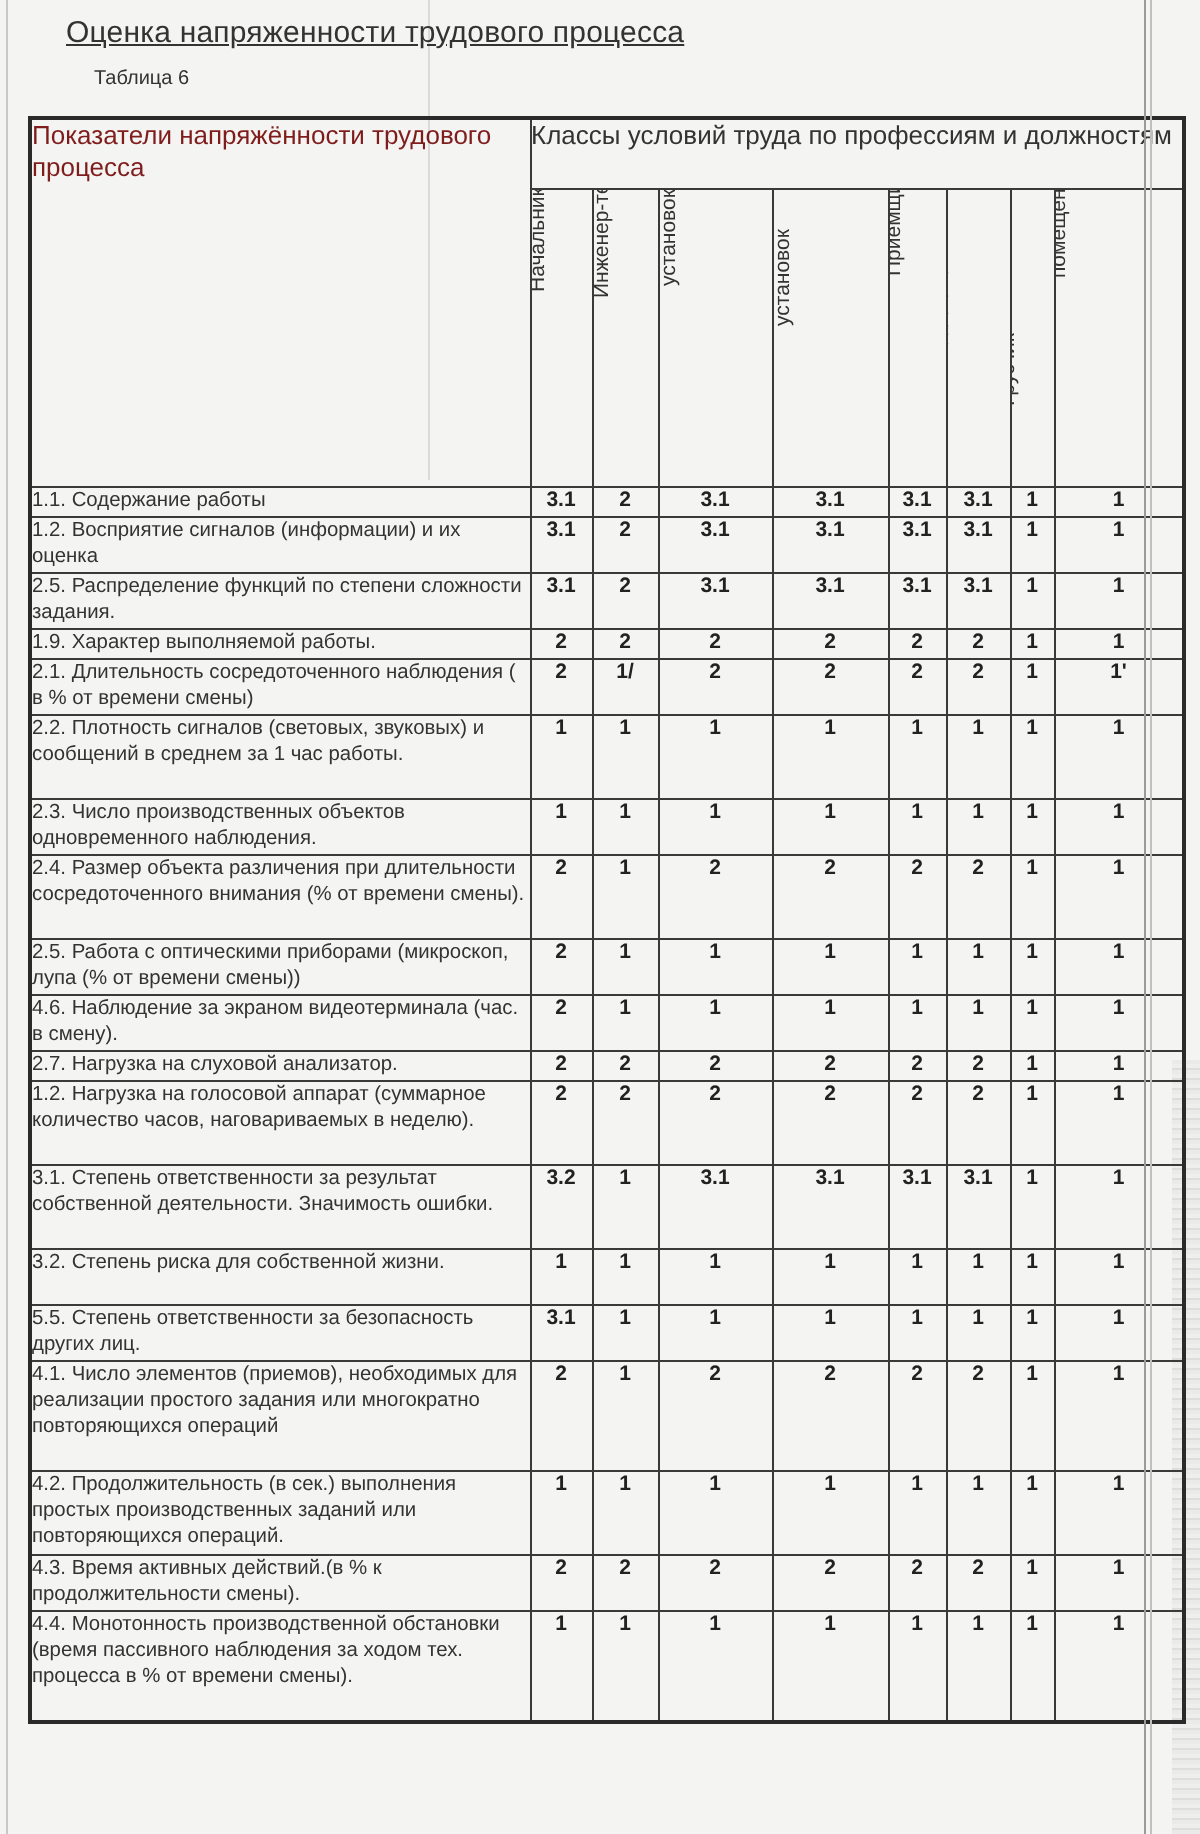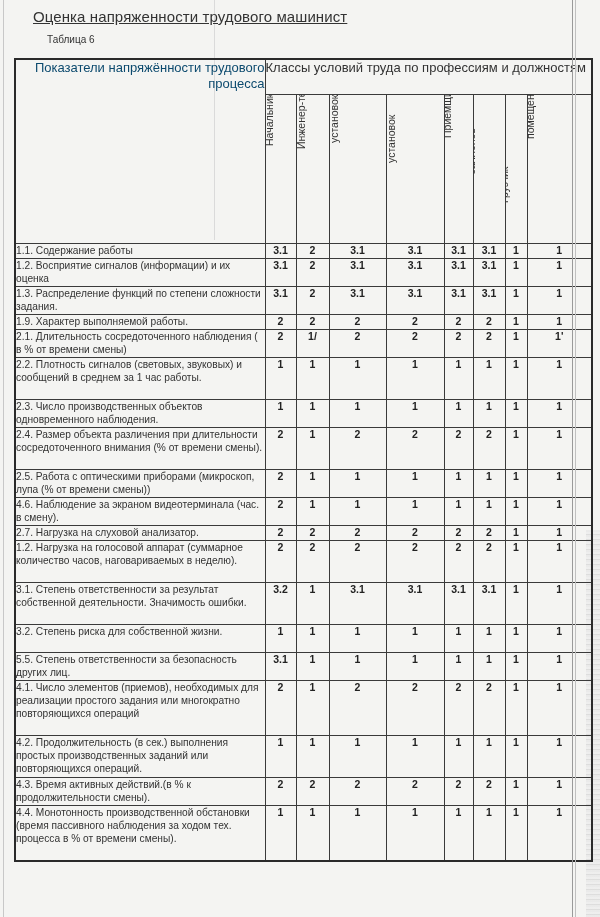--- a/index.html
+++ b/index.html
@@ -35,22 +35,22 @@
     font-size: 10.2px;
   }
   table.grid td, table.grid th {
     border: 1px solid #3a3a3a;
     padding: 0;
     vertical-align: top;
     overflow: hidden;
   }
   table.grid { border: 2px solid #2a2a2a; }
   th.ind-head {
-    font-weight: normal; font-size: 13px; text-align: right;
-    padding-top: 3px; line-height: 16px; color: #0c4a6e;
+    font-weight: normal; font-size: 13px; text-align: left;
+    padding-top: 3px; line-height: 16px; color: #7f1d1d;
     border-right: 2px solid #2a2a2a;
   }
   th.group-head {
     font-weight: normal; font-size: 13px; text-align: left;
     height: 34px; line-height: 16px; padding-top: 1px; color: #333;
   }
   th.prof {
     height: 148px; font-weight: normal; position: relative;
   }
   th.prof .vtext {
@@ -73,21 +73,21 @@
   tr.r3 td { height: 41px; }
   tr.r4 td { height: 54px; }
 </style>
 </head>
 <body>
 
 <div class="scan-line-left"></div>
 <div class="scan-line-mid"></div>
 <div class="scan-noise"></div>
 
-<div class="doc-title">Оценка напряженности трудового машинист</div>
+<div class="doc-title">Оценка напряженности трудового процесса</div>
 <div class="table-caption">Таблица 6</div>
 
 <table class="grid">
   <colgroup>
     <col style="width:250px">
     <col style="width:31px">
     <col style="width:33px">
     <col style="width:57px">
     <col style="width:58px">
     <col style="width:29px">
@@ -152,21 +152,21 @@
         <td class="val">3.1</td>
         <td class="val">2</td>
         <td class="val">3.1</td>
         <td class="val">3.1</td>
         <td class="val">3.1</td>
         <td class="val">3.1</td>
         <td class="val">1</td>
         <td class="val">1</td>
       </tr>
       <tr class="r2">
-        <td class="ind">1.3. Распределение функций по степени сложности задания.</td>
+        <td class="ind">2.5. Распределение функций по степени сложности задания.</td>
         <td class="val">3.1</td>
         <td class="val">2</td>
         <td class="val">3.1</td>
         <td class="val">3.1</td>
         <td class="val">3.1</td>
         <td class="val">3.1</td>
         <td class="val">1</td>
         <td class="val">1</td>
       </tr>
       <tr class="r1">

